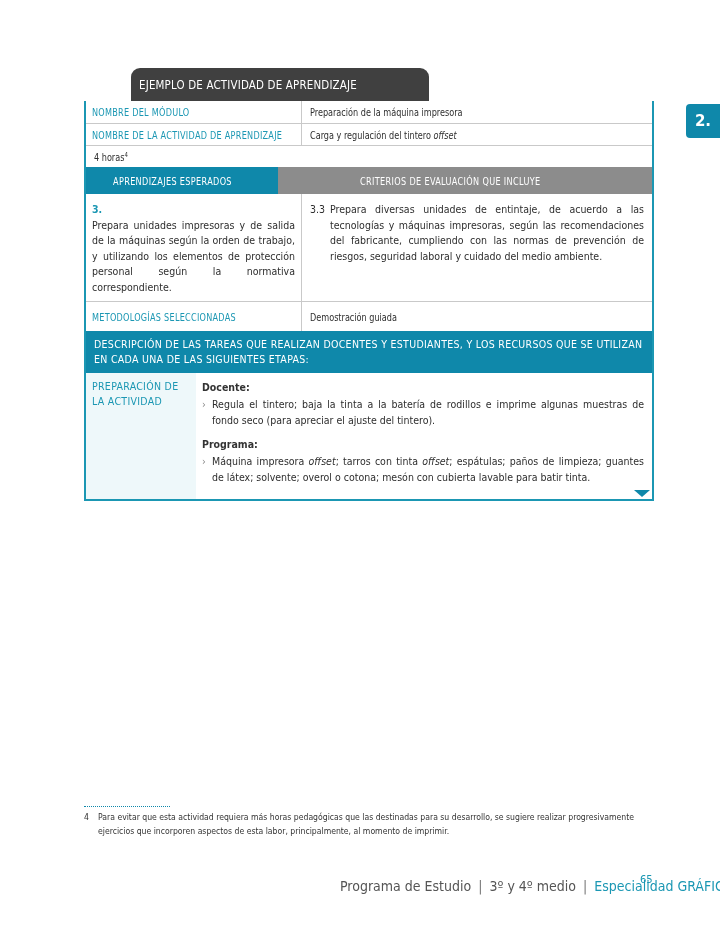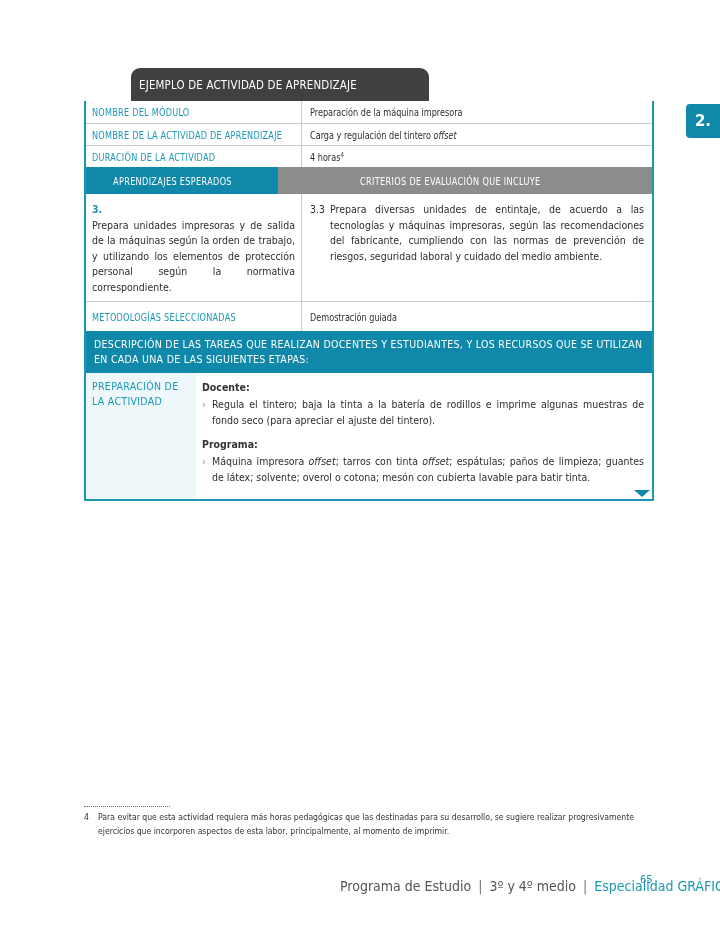--- a/index.html
+++ b/index.html
@@ -108,23 +108,20 @@
   <div class="row r-meta">
     <div class="cell-l label-teal">
       <span class="narrow">NOMBRE DE LA ACTIVIDAD DE APRENDIZAJE</span>
     </div>
     <div class="cell-r">
       <span class="narrow"><span>Carga y regulación del tintero</span> <i>offset</i></span>
     </div>
   </div>
 
   <div class="row r-meta">
-    <div class="cell-l label-teal">
-      <span class="narrow">DURACIÓN DE LA ACTIVIDAD</span>
-    </div>
     <div class="cell-r">
       <span class="narrow"><span>4 horas</span><sup>4</sup></span>
     </div>
   </div>
 
   <div class="row r-headers">
     <div class="h-left">
       <span class="narrow">APRENDIZAJES ESPERADOS</span>
     </div>
     <div class="h-right">

